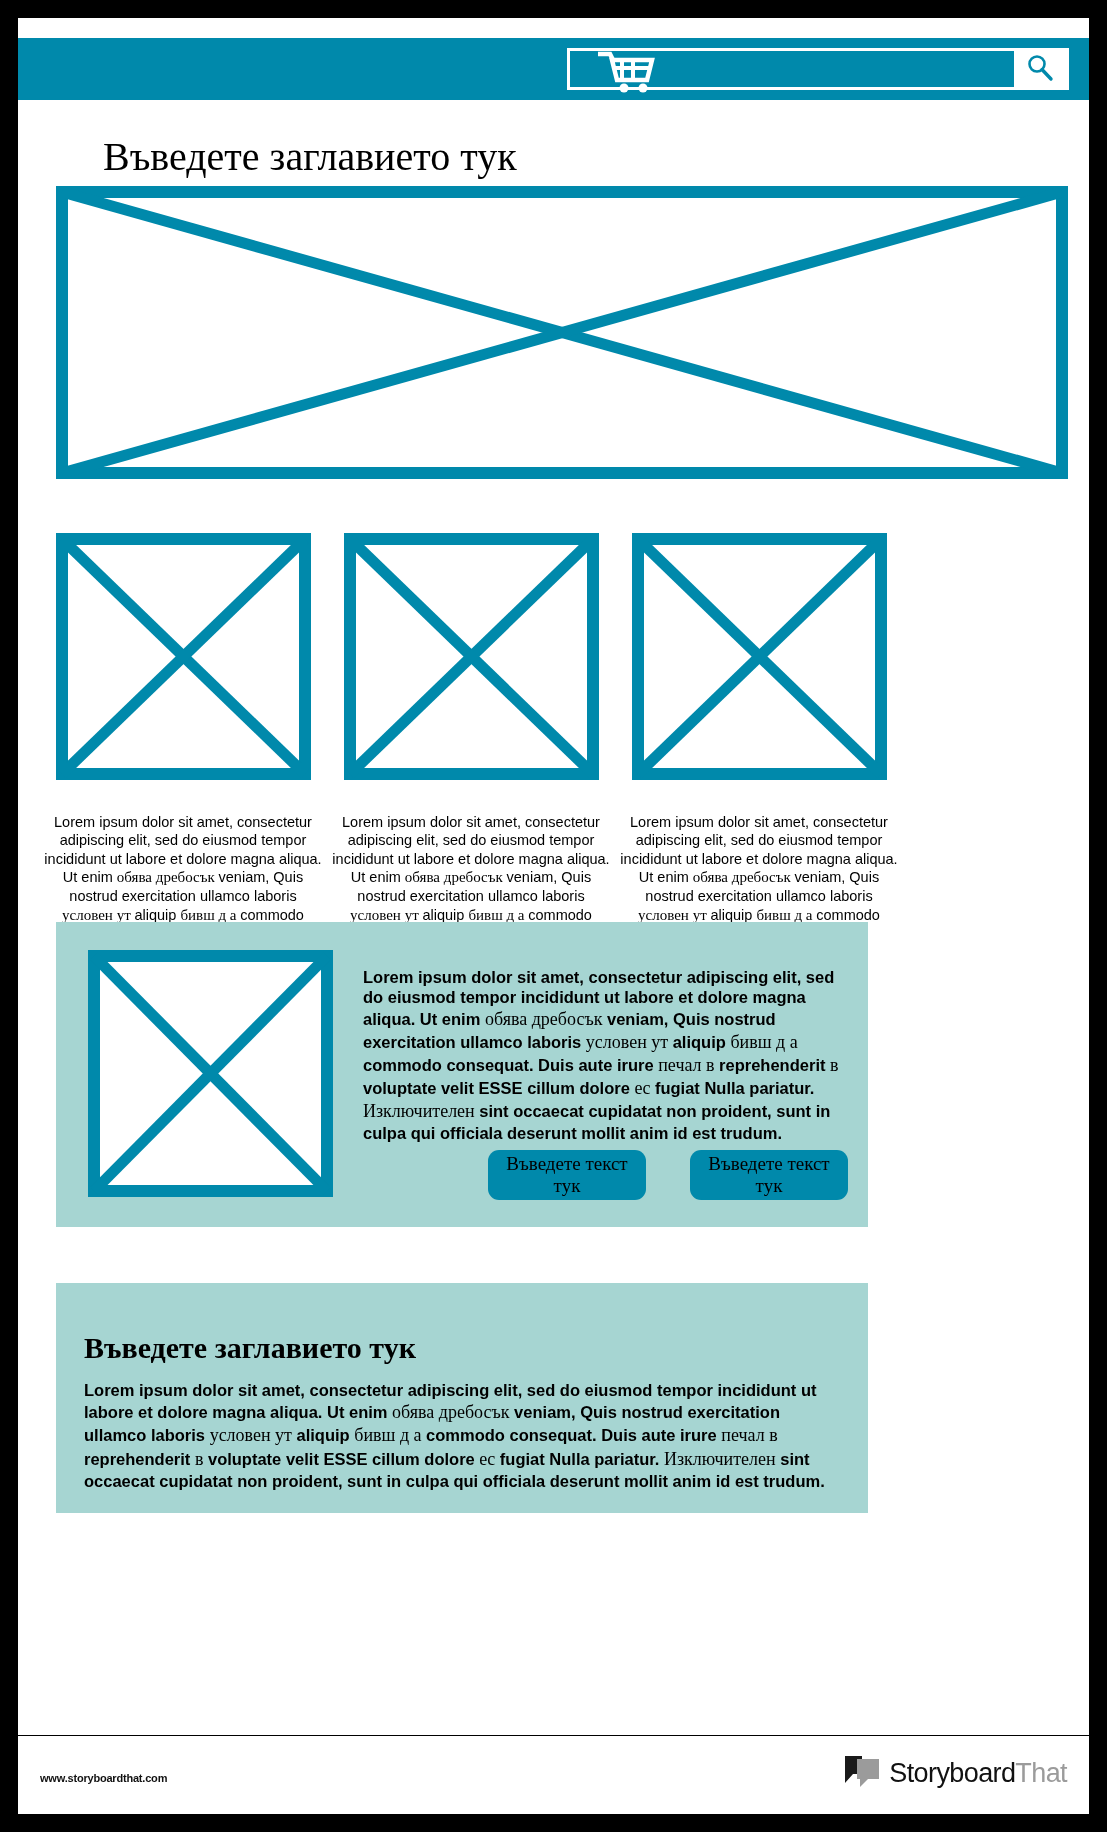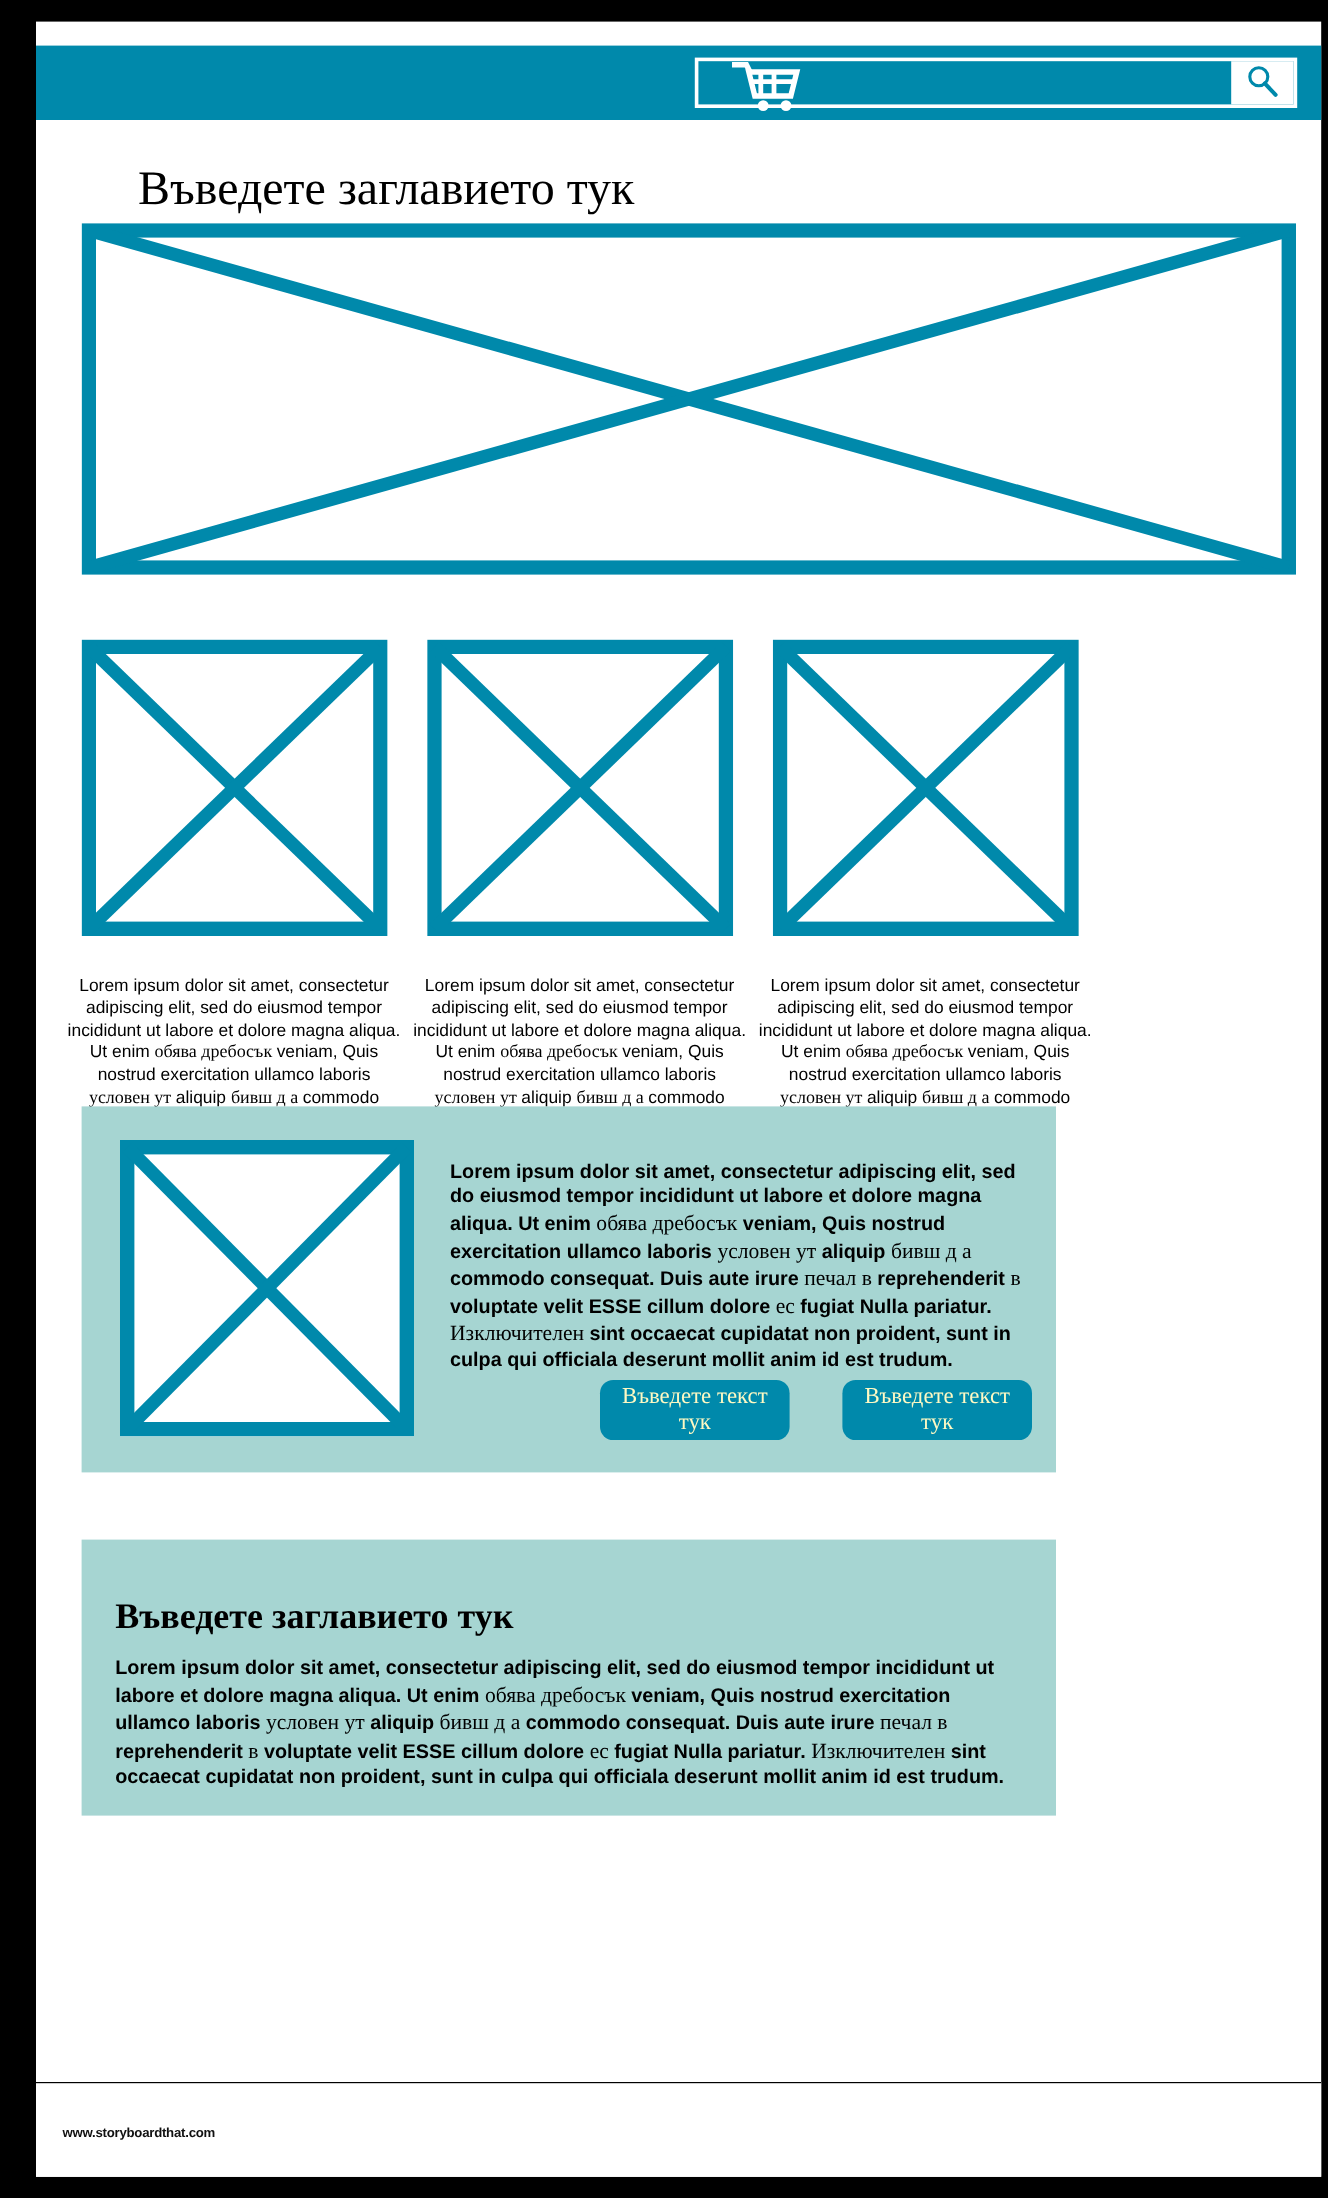--- a/index.html
+++ b/index.html
@@ -4,21 +4,21 @@
 <style>
   html,body{margin:0;padding:0;}
   body{
     width:1107px;height:1832px;
     background:#000;
     font-family:"Liberation Sans", sans-serif;
     overflow:hidden;
   }
   .page{
     position:absolute;
-    left:30px;top:18px;
+    left:18px;top:18px;
     width:1071px;height:1796px;
     background:#ffffff;
     box-sizing:border-box;
   }
 
   
   .navbar{
     position:absolute;left:0;top:20px;
     width:1071px;height:62px;
     background:#0089ab;
@@ -114,21 +114,21 @@
   .btnrow{
     position:absolute;left:470px;top:1132px;
     width:360px;height:52px;
   }
   .pill{
     position:absolute;top:0;
     width:158px;height:50px;
     background:#0089ab;
     border:none;
     border-radius:11px;
-    color:#fef9c3;
+    color:#000000;
     font-family:"Liberation Serif", serif;
     font-size:19px;
     line-height:1.14;
     cursor:pointer;
     display:flex;align-items:center;justify-content:center;
     text-align:center;
     padding:0 8px;
     box-sizing:border-box;
   }
   .pill-1{left:0px;}
@@ -267,15 +267,26 @@
     <button class="pill pill-1">Въведете текст тук</button>
     <button class="pill pill-2">Въведете текст тук</button>
   </div>
 
   <div class="bottom"></div>
   <h2 class="bottom-title">Въведете заглавието тук</h2>
   <p class="bottom-text"><span>Lorem ipsum dolor sit amet, consectetur adipiscing elit, sed do eiusmod tempor incididunt ut labore et dolore magna aliqua. Ut enim </span><span class="cy">обява дребосък </span><span>veniam, Quis nostrud exercitation ullamco laboris </span><span class="cy">условен ут </span><span>aliquip </span><span class="cy">бивш д а </span><span>commodo consequat. Duis aute irure </span><span class="cy">печал в </span><span>reprehenderit </span><span class="cy">в </span><span>voluptate velit ESSE cillum dolore </span><span class="cy">ec </span><span>fugiat Nulla pariatur. </span><span class="cy">Изключителен </span><span>sint occaecat cupidatat non proident, sunt in culpa qui officiala deserunt mollit anim id est trudum.</span></p>
 
   <div class="footer">
     <span class="footer-url">www.storyboardthat.com</span>
+    <div class="logo">
+      <span>
+        <svg width="40" height="34" viewBox="0 0 40 34" xmlns="http://www.w3.org/2000/svg">
+          <path d="M2 2 h17 v18 h-9 l-8 9 z" fill="#1a1a1a"></path>
+          <path d="M14 5 h22 v20 h-11 l-8 8 v-8 h-3 z" fill="#9b9b9b"></path>
+        </svg>
+      </span>
+      <span class="logo-text">
+        <span class="b">Storyboard</span><span class="g">That</span>
+      </span>
+    </div>
   </div>
 
 </div>
 
 </body></html>

